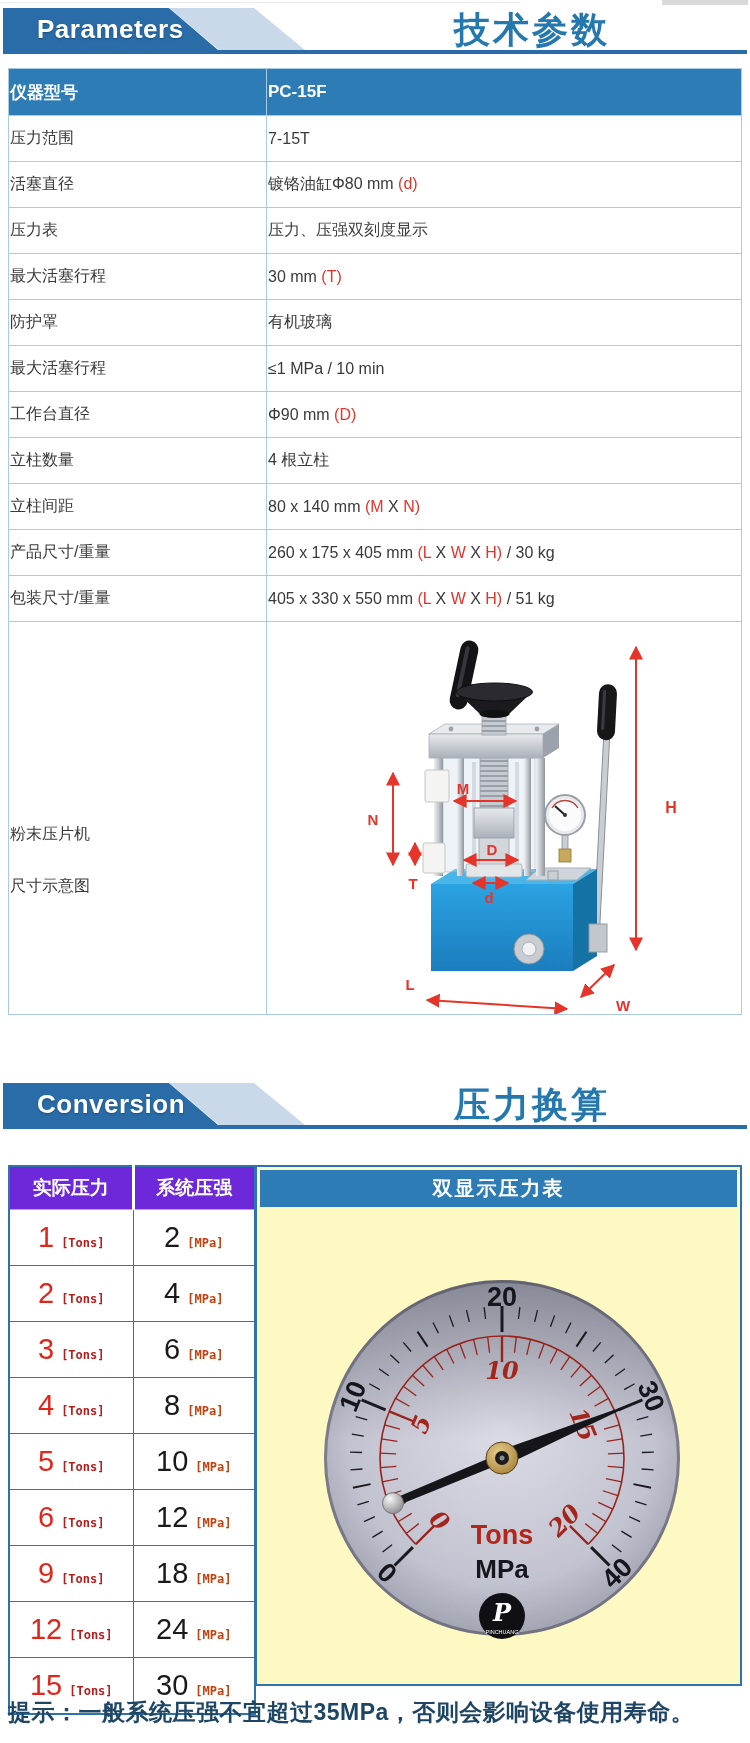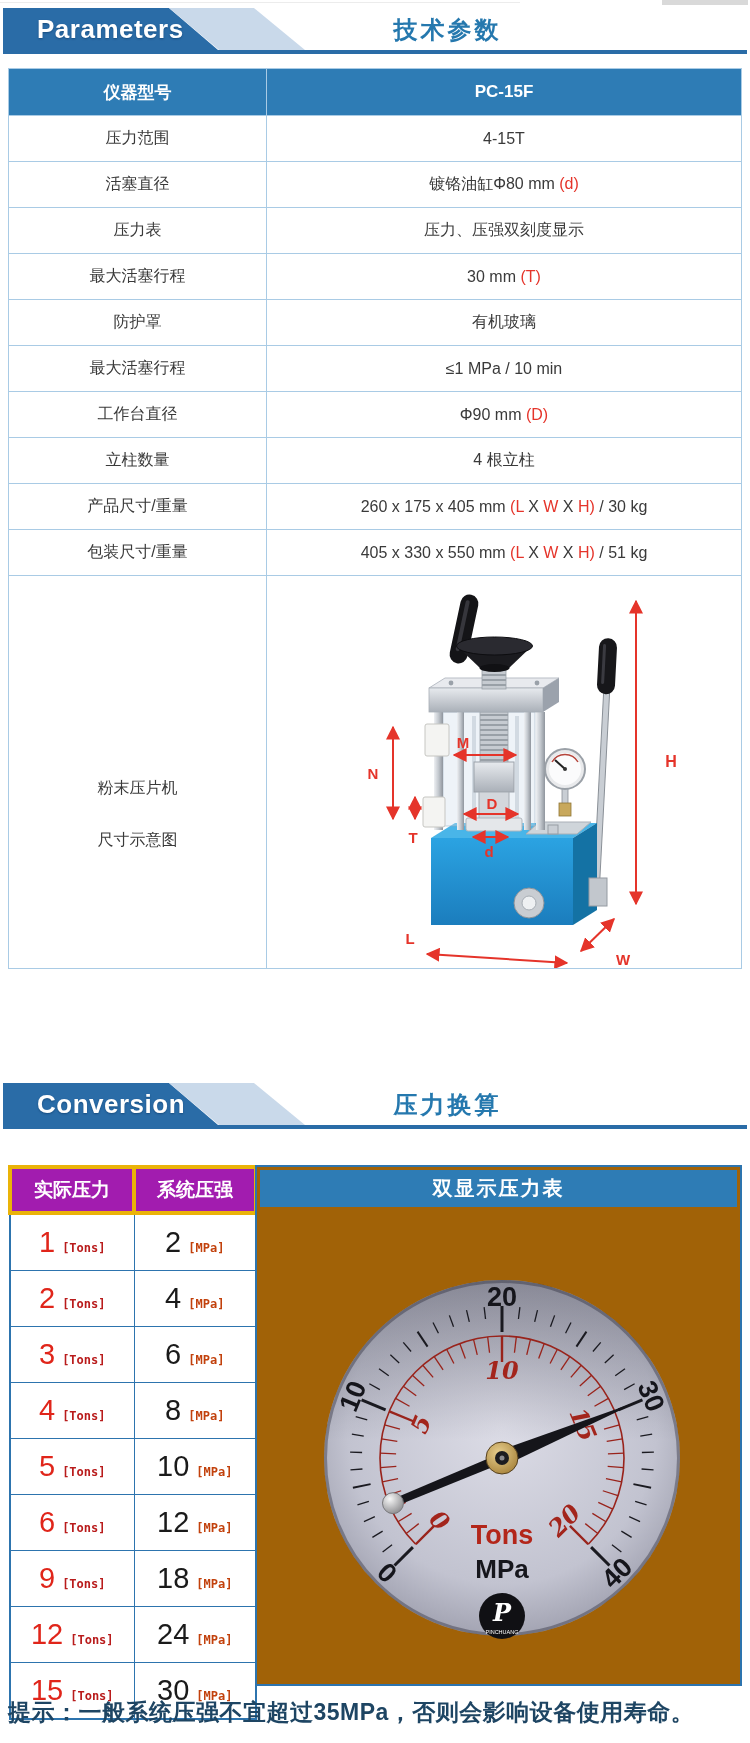--- a/index.html
+++ b/index.html
@@ -10,49 +10,49 @@
 
   
   .hdr{position:absolute;left:3px;width:744px;height:42px;}
   .hdr-dark{position:absolute;left:0;top:0;width:215px;height:42px;background:#2a6ca7;
             clip-path:polygon(0 0,77.2% 0,100% 100%,0 100%);}
   .hdr-dark span{display:block;padding-left:34px;line-height:42px;font-size:26px;font-weight:bold;
             color:#fff;text-shadow:0 1px 2px rgba(0,40,80,.45);letter-spacing:.5px;}
   .hdr-light{position:absolute;left:166px;top:0;width:136px;height:42px;background:#c9d9ea;
             clip-path:polygon(0 0,62.5% 0,100% 100%,36.8% 100%);}
   .hdr-rule{position:absolute;left:3px;width:744px;height:4px;background:#2a6ca7;}
-  .hdr-title{position:absolute;left:285px;width:325px;height:42px;line-height:44px;text-align:center;
-            font-size:24px;font-weight:bold;color:#2578ae;letter-spacing:3px;}
+  .hdr-title{position:absolute;left:285px;width:325px;height:42px;line-height:44px;text-align:right;
+            font-size:36px;font-weight:bold;color:#2578ae;letter-spacing:3px;}
 
   
   .spec-table{position:absolute;top:68px;left:8px;width:734px;border-collapse:collapse;table-layout:fixed;}
-  .spec-table th,.spec-table td{border:1px solid #a9cbe5;text-align:center;vertical-align:middle;}
+  .spec-table th,.spec-table td{border:1px solid #a9cbe5;text-align:left;vertical-align:middle;}
   .spec-table thead th{background:#2e7cb5;color:#fff;font-size:17px;font-weight:bold;height:44px;}
   .spec-table tbody td{height:43px;font-size:16px;color:#3a3a3a;}
   .spec-table .red,.red{color:#e5342a;}
   .diagram-label-cell{vertical-align:top;padding-top:86px;font-size:17px;color:#444;}
   .diagram-label-cell .cap1{margin-bottom:31px;}
   .diagram-cell{padding:0;height:392px;}
   .diagram-cell svg{display:block;}
 
   
   .conv-table{position:absolute;top:1165px;left:8px;width:246px;border-collapse:collapse;
               table-layout:fixed;border:2px solid #2d74ae;}
-  .conv-table th{background:#a21caf;color:#fff;font-size:19px;font-weight:bold;height:40px;
-              border:4px solid #eab308;}
+  .conv-table th{background:#6d28d9;color:#fff;font-size:19px;font-weight:bold;height:40px;
+              border:1px solid #eab308;}
   .conv-table th.gap{border-right:3px solid #fff;}
   .conv-table td{border:1px solid #2d74ae;height:53px;text-align:center;vertical-align:middle;}
   .cellrow{display:inline-flex;align-items:baseline;gap:7px;}
   .num{font-size:29px;color:#1a1a1a;}
   .num.red{color:#e0251a;}
   .unit{font-size:12px;font-family:"DejaVu Sans Mono",monospace;color:#c2410c;font-weight:bold;}
   .unit.red{color:#b91c1c;}
 
   .gauge-box{position:absolute;top:1165px;left:255px;width:487px;height:521px;
-             border:2px solid #2d74ae;box-sizing:border-box;background:#a16207;}
+             border:2px solid #2d74ae;box-sizing:border-box;background:#fef9c3;}
   .gauge-header{margin:3px;height:37px;line-height:37px;background:#2e7cb5;color:#fff;
              text-align:center;font-size:20px;font-weight:bold;letter-spacing:2px;}
   .gauge-box svg{display:block;margin:0 auto;}
 
   .note{position:absolute;top:1697px;left:8px;width:740px;font-size:23px;font-weight:bold;
         color:#1e4563;letter-spacing:.5px;}
 </style>
 </head>
 <body>
 
@@ -75,21 +75,21 @@
     </colgroup>
   <thead>
     <tr>
       <th>仪器型号</th>
       <th>PC-15F</th>
     </tr>
   </thead>
   <tbody id="spec-body">
       <tr>
         <td>压力范围</td>
-        <td><span>4-15T</span></td>
+        <td><span>7-15T</span></td>
       </tr>
       <tr>
         <td>活塞直径</td>
         <td><span>镀铬油缸Φ80 mm </span><span class="red">(d)</span></td>
       </tr>
       <tr>
         <td>压力表</td>
         <td><span>压力、压强双刻度显示</span></td>
       </tr>
       <tr>
@@ -104,20 +104,24 @@
         <td>最大活塞行程</td>
         <td><span>≤1 MPa / 10 min</span></td>
       </tr>
       <tr>
         <td>工作台直径</td>
         <td><span>Φ90 mm </span><span class="red">(D)</span></td>
       </tr>
       <tr>
         <td>立柱数量</td>
         <td><span>4 根立柱</span></td>
+      </tr>
+      <tr>
+        <td>立柱间距</td>
+        <td><span>80 x 140 mm </span><span class="red">(M</span><span> X </span><span class="red">N)</span></td>
       </tr>
       <tr>
         <td>产品尺寸/重量</td>
         <td><span>260 x 175 x 405 mm </span><span class="red">(L</span><span> X </span><span class="red">W</span><span> X </span><span class="red">H)</span><span> / 30 kg</span></td>
       </tr>
       <tr>
         <td>包装尺寸/重量</td>
         <td><span>405 x 330 x 550 mm </span><span class="red">(L</span><span> X </span><span class="red">W</span><span> X </span><span class="red">H)</span><span> / 51 kg</span></td>
       </tr>
     </tbody>

